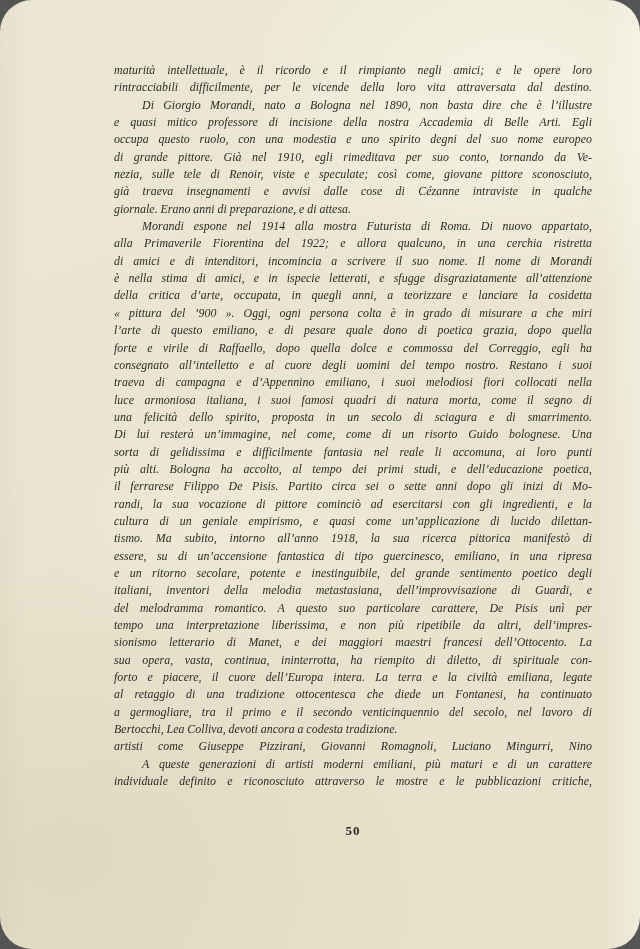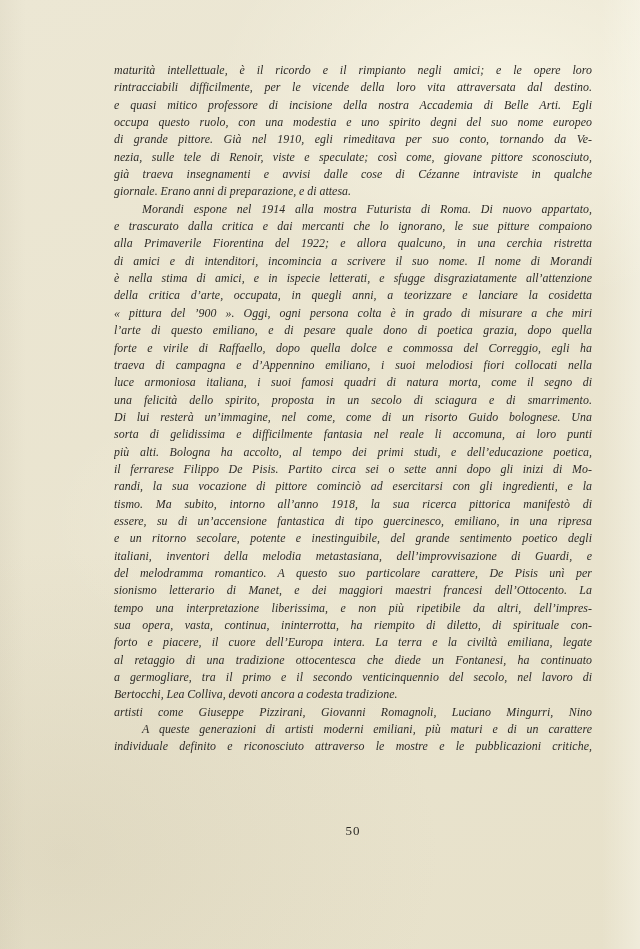--- a/index.html
+++ b/index.html
@@ -14,20 +14,21 @@
     margin: 0 auto;
     overflow: hidden;
     background-color: #e9e4d0;
     background-image:
       radial-gradient(ellipse 430px 300px at 80% 10%, rgba(255,253,240,0.55), rgba(255,253,240,0) 70%),
       radial-gradient(ellipse 520px 420px at 10% 90%, rgba(200,191,162,0.28), rgba(200,191,162,0) 72%),
       radial-gradient(ellipse 300px 200px at 40% 55%, rgba(255,252,238,0.25), rgba(255,252,238,0) 70%),
       linear-gradient(90deg, rgba(120,110,85,0.06), rgba(120,110,85,0) 4%, rgba(120,110,85,0) 94%, rgba(255,255,248,0.35)),
       linear-gradient(160deg, #ece7d4, #e7e1ca);
     font-family: "Liberation Serif", serif;
+    border-radius: 32px;
   }
   .textblock {
     position: absolute;
     left: 114px;
     top: 62px;
     width: 478px;
     color: #2d2b27;
     font-style: italic;
     font-size: 11.9px;
     word-spacing: -0.2px;
@@ -48,63 +49,65 @@
     text-align: left;
     text-align-last: left;
   }
   .page-number {
     position: absolute;
     left: 114px;
     top: 823px;
     width: 478px;
     text-align: center;
     font-style: normal;
-    font-weight: normal;
+    font-weight: bold;
     font-size: 13px;
     letter-spacing: 1px;
     color: #2d2b27;
   }
 </style>
 </head>
 <body>
 
 <div class="page">
   <div class="textblock">
       <div class="line">maturità intellettuale, è il ricordo e il rimpianto negli amici; e le opere loro</div>
       <div class="line">rintracciabili difficilmente, per le vicende della loro vita attraversata dal destino.</div>
+      <div class="line indent">Di Giorgio Morandi, nato a Bologna nel 1890, non basta dire che è l’illustre</div>
       <div class="line">e quasi mitico professore di incisione della nostra Accademia di Belle Arti. Egli</div>
       <div class="line">occupa questo ruolo, con una modestia e uno spirito degni del suo nome europeo</div>
       <div class="line">di grande pittore. Già nel 1910, egli rimeditava per suo conto, tornando da Ve-</div>
       <div class="line">nezia, sulle tele di Renoir, viste e speculate; così come, giovane pittore sconosciuto,</div>
       <div class="line">già traeva insegnamenti e avvisi dalle cose di Cézanne intraviste in qualche</div>
       <div class="line noj">giornale. Erano anni di preparazione, e di attesa.</div>
       <div class="line indent">Morandi espone nel 1914 alla mostra Futurista di Roma. Di nuovo appartato,</div>
-      <div class="line">e trascurato dalla critica e dai mercanti che lo ignorano, le sue pitture compaiono</div>
       <div class="line">alla Primaverile Fiorentina del 1922; e allora qualcuno, in una cerchia ristretta</div>
       <div class="line">di amici e di intenditori, incomincia a scrivere il suo nome. Il nome di Morandi</div>
       <div class="line">è nella stima di amici, e in ispecie letterati, e sfugge disgraziatamente all’attenzione</div>
       <div class="line">della critica d’arte, occupata, in quegli anni, a teorizzare e lanciare la cosidetta</div>
       <div class="line">« pittura del ’900 ». Oggi, ogni persona colta è in grado di misurare a che miri</div>
       <div class="line">l’arte di questo emiliano, e di pesare quale dono di poetica grazia, dopo quella</div>
       <div class="line">forte e virile di Raffaello, dopo quella dolce e commossa del Correggio, egli ha</div>
+      <div class="line">consegnato all’intelletto e al cuore degli uomini del tempo nostro. Restano i suoi</div>
       <div class="line">traeva di campagna e d’Appennino emiliano, i suoi melodiosi fiori collocati nella</div>
       <div class="line">luce armoniosa italiana, i suoi famosi quadri di natura morta, come il segno di</div>
       <div class="line">una felicità dello spirito, proposta in un secolo di sciagura e di smarrimento.</div>
       <div class="line">Di lui resterà un’immagine, nel come, come di un risorto Guido bolognese. Una</div>
       <div class="line">sorta di gelidissima e difficilmente fantasia nel reale li accomuna, ai loro punti</div>
       <div class="line">più alti. Bologna ha accolto, al tempo dei primi studi, e dell’educazione poetica,</div>
       <div class="line">il ferrarese Filippo De Pisis. Partito circa sei o sette anni dopo gli inizi di Mo-</div>
       <div class="line">randi, la sua vocazione di pittore cominciò ad esercitarsi con gli ingredienti, e la</div>
+      <div class="line">cultura di un geniale empirismo, e quasi come un’applicazione di lucido dilettan-</div>
       <div class="line">tismo. Ma subito, intorno all’anno 1918, la sua ricerca pittorica manifestò di</div>
       <div class="line">essere, su di un’accensione fantastica di tipo guercinesco, emiliano, in una ripresa</div>
       <div class="line">e un ritorno secolare, potente e inestinguibile, del grande sentimento poetico degli</div>
       <div class="line">italiani, inventori della melodia metastasiana, dell’improvvisazione di Guardi, e</div>
       <div class="line">del melodramma romantico. A questo suo particolare carattere, De Pisis unì per</div>
+      <div class="line">tempo una interpretazione liberissima, e non più ripetibile da altri, dell’impres-</div>
       <div class="line">sionismo letterario di Manet, e dei maggiori maestri francesi dell’Ottocento. La</div>
-      <div class="line">tempo una interpretazione liberissima, e non più ripetibile da altri, dell’impres-</div>
       <div class="line">sua opera, vasta, continua, ininterrotta, ha riempito di diletto, di spirituale con-</div>
       <div class="line">forto e piacere, il cuore dell’Europa intera. La terra e la civiltà emiliana, legate</div>
       <div class="line">al retaggio di una tradizione ottocentesca che diede un Fontanesi, ha continuato</div>
       <div class="line">a germogliare, tra il primo e il secondo venticinquennio del secolo, nel lavoro di</div>
       <div class="line noj">Bertocchi, Lea Colliva, devoti ancora a codesta tradizione.</div>
       <div class="line">artisti come Giuseppe Pizzirani, Giovanni Romagnoli, Luciano Mingurri, Nino</div>
       <div class="line indent">A queste generazioni di artisti moderni emiliani, più maturi e di un carattere</div>
       <div class="line">individuale definito e riconosciuto attraverso le mostre e le pubblicazioni critiche,</div>
     </div>
   <div class="page-number">50</div>

